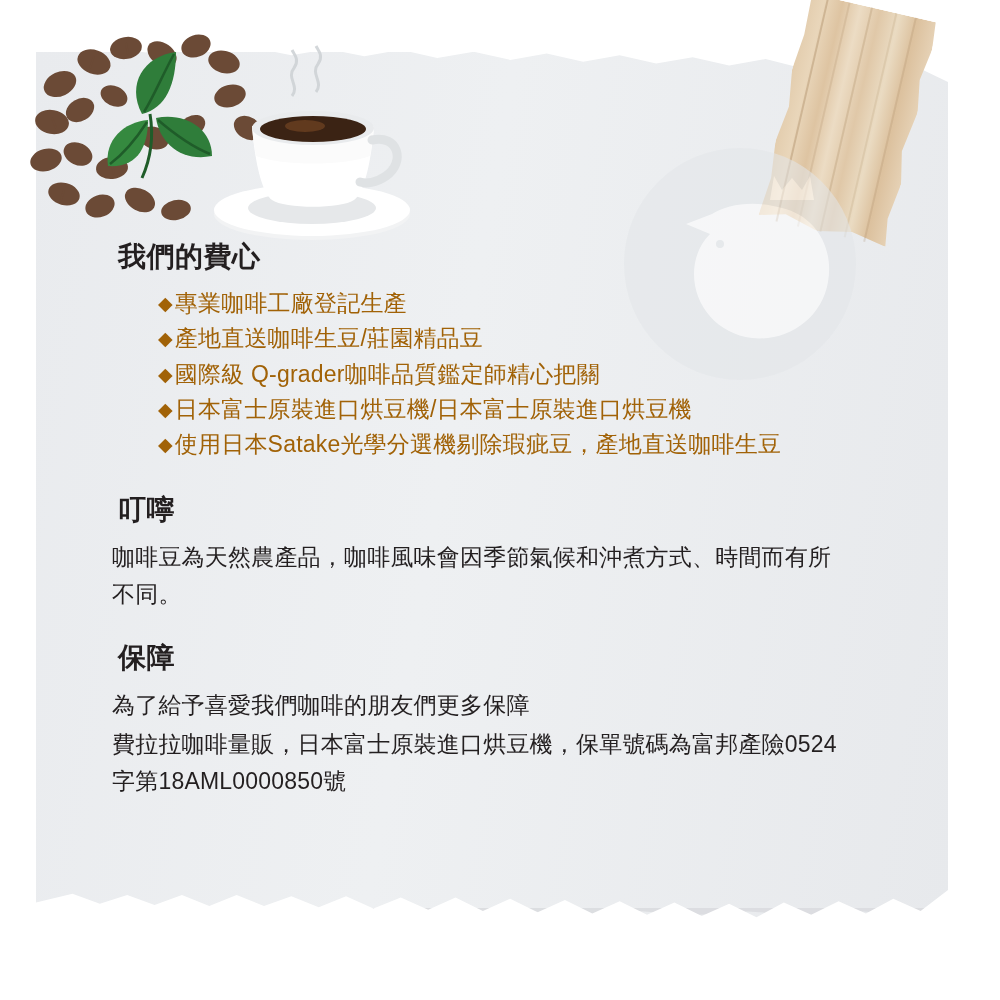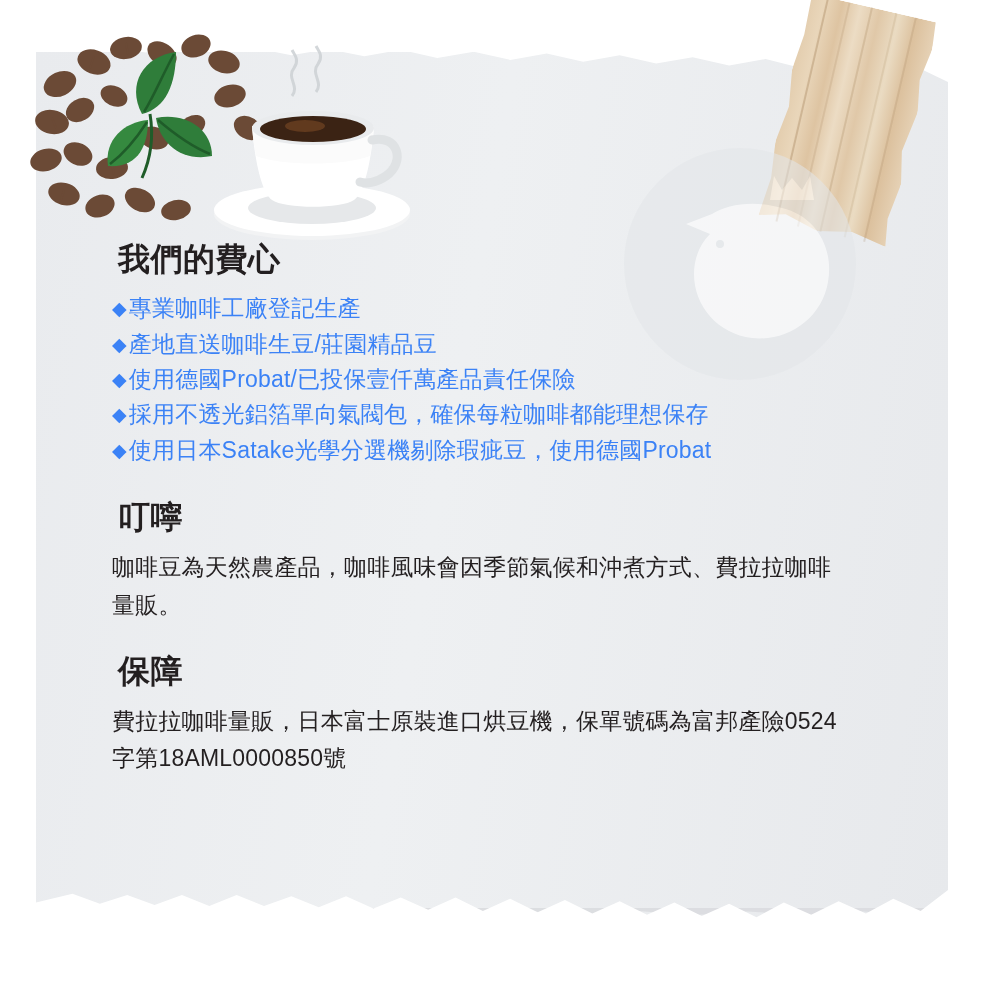--- a/index.html
+++ b/index.html
@@ -135,21 +135,21 @@
   .content {
     position: absolute;
     left: 112px;
     top: 236px;
     width: 760px;
   }
 
   .sec-title {
     display: inline-block;
     position: relative;
-    font-size: 32px;
+    font-size: 28px;
     font-weight: 700;
     letter-spacing: .5px;
     line-height: 1.35;
     padding: 2px 22px 2px 6px;
     color: #231f20;
     margin: 0 0 6px 0;
     text-align: center;
   }
   .sec-title::before {
     content: "";
@@ -160,23 +160,24 @@
     bottom: 2px;
     background: #f7eeae;
     z-index: -1;
   }
   .sec-title span { position: relative; z-index: 1; }
 
   .bullet-list { margin: 2px 0 0 0; padding: 0; list-style: none; }
   .bullet-list li {
     font-size: 23px;
     line-height: 1.54;
-    color: #3b82f6;
+    color: #a16207;
     letter-spacing: .2px;
     white-space: nowrap;
+    margin-left: 46px;
   }
   .bullet-list li .dia {
     display: inline-block;
     margin-right: 2px;
     font-size: 19px;
     transform: translateY(-1px);
   }
 
   .para {
     font-size: 23px;
@@ -285,34 +286,35 @@
 
   <div class="content">
 
     <div class="block">
       <h2 class="sec-title">
         <span>我們的費心</span>
       </h2>
       <ul class="bullet-list">
         <li><span class="dia">◆</span><span>專業咖啡工廠登記生產</span></li>
         <li><span class="dia">◆</span><span>產地直送咖啡生豆/莊園精品豆</span></li>
-        <li><span class="dia">◆</span><span>使用德國Probat/已投保壹仟萬產品責任保險</span></li>
-        <li><span class="dia">◆</span><span>採用不透光鋁箔單向氣閥包，確保每粒咖啡都能理想保存</span></li>
-        <li><span class="dia">◆</span><span>使用日本Satake光學分選機剔除瑕疵豆，使用德國Probat</span></li>
+        <li><span class="dia">◆</span><span>國際級 Q-grader咖啡品質鑑定師精心把關</span></li>
+        <li><span class="dia">◆</span><span>日本富士原裝進口烘豆機/日本富士原裝進口烘豆機</span></li>
+        <li><span class="dia">◆</span><span>使用日本Satake光學分選機剔除瑕疵豆，產地直送咖啡生豆</span></li>
       </ul>
     </div>
 
     <div class="block tight">
       <h2 class="sec-title">
         <span>叮嚀</span>
       </h2>
-      <p class="para">咖啡豆為天然農產品，咖啡風味會因季節氣候和沖煮方式、費拉拉咖啡量販。</p>
+      <p class="para">咖啡豆為天然農產品，咖啡風味會因季節氣候和沖煮方式、時間而有所不同。</p>
     </div>
 
     <div class="block">
       <h2 class="sec-title">
         <span>保障</span>
       </h2>
+      <p class="para">為了給予喜愛我們咖啡的朋友們更多保障</p>
       <p class="para">費拉拉咖啡量販，日本富士原裝進口烘豆機，保單號碼為富邦產險0524字第18AML0000850號</p>
     </div>
 
   </div>
 </div>
 
 </body></html>

